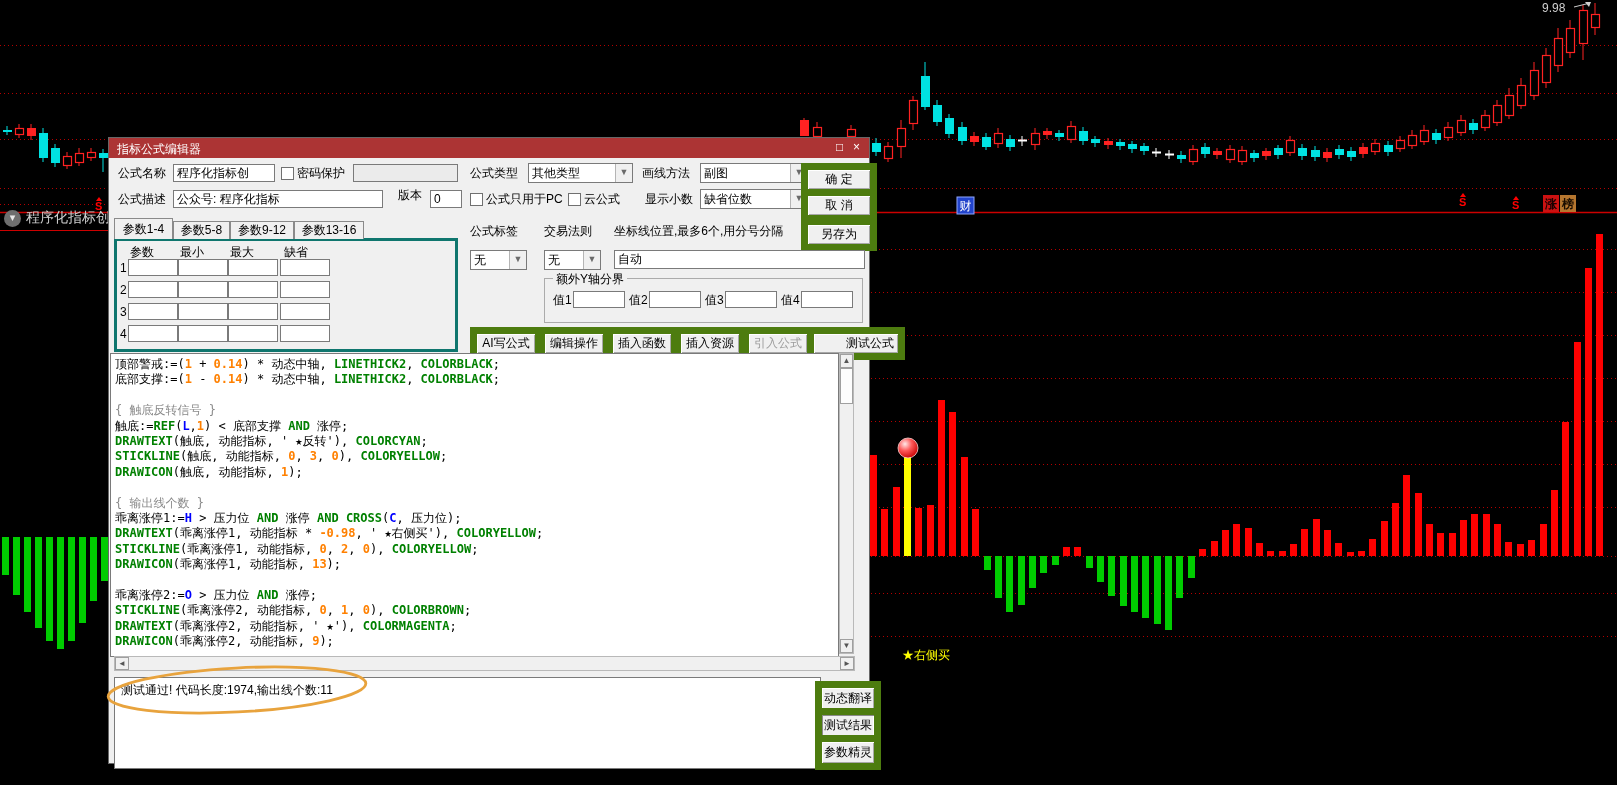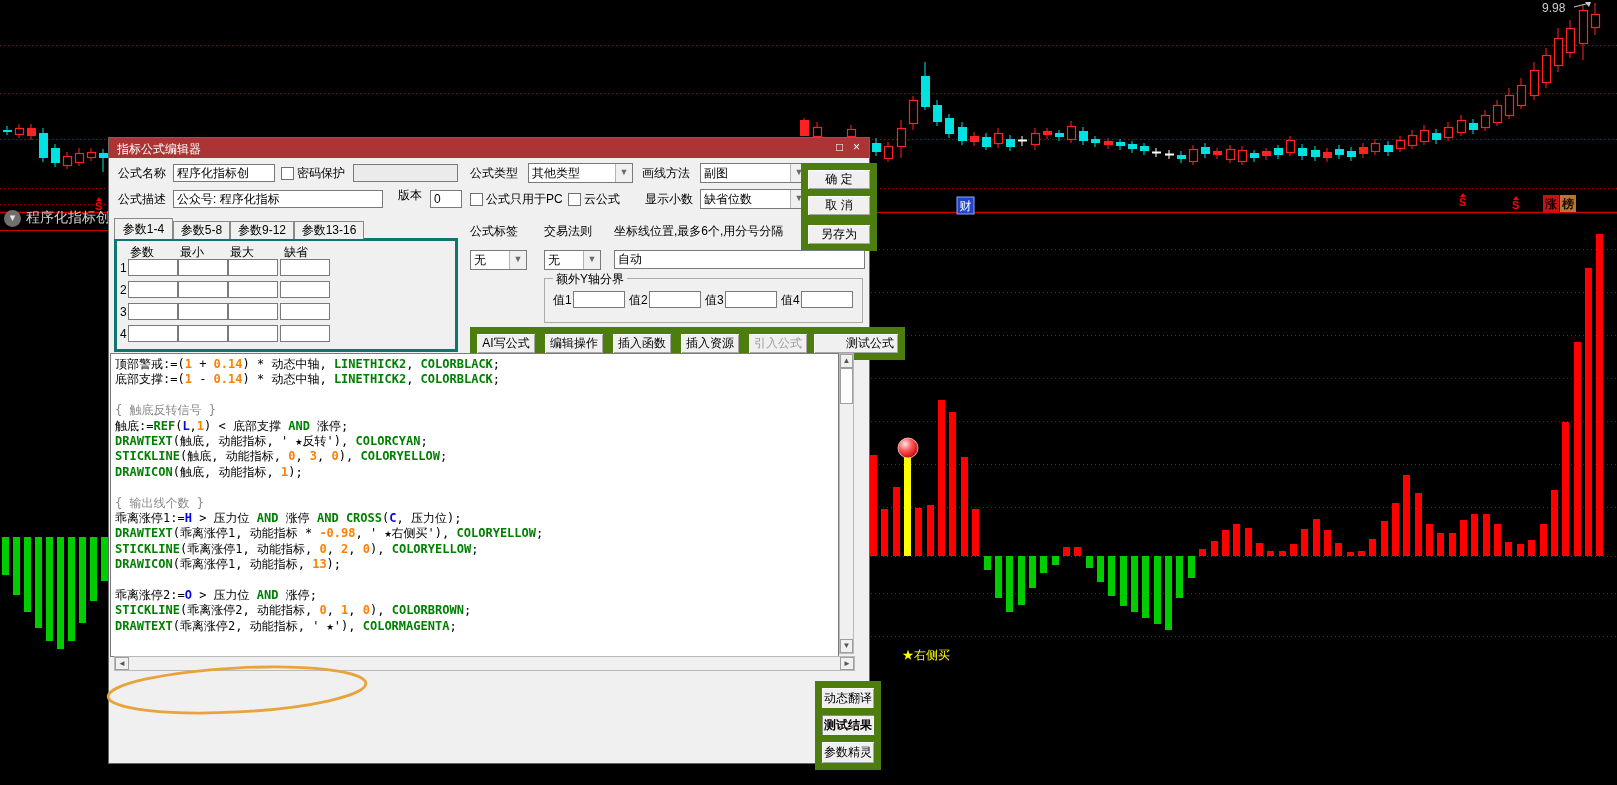--- a/index.html
+++ b/index.html
@@ -19,21 +19,21 @@
   .inp.dis{background:#ebebeb;}
   .sel{position:absolute;background:#fff;border:1px solid #7a7a7a;height:18px;}
   .sel .v{position:absolute;left:3px;top:1px;line-height:16px;white-space:nowrap;}
   .sel .ar{position:absolute;right:0;top:0;bottom:0;width:16px;background:#f0f0f0;
     border-left:1px solid #b5b5b5;color:#6a6a6a;text-align:center;line-height:16px;font-size:9px;}
   .cb{position:absolute;width:11px;height:11px;background:#fff;border:1px solid #707070;}
   .btn{position:absolute;background:#f0f0f0;border:7px solid #4d7c0f;
     box-shadow:inset 1px 1px 0 #ffffff, inset -1px -1px 0 #a8a8a8;
     font-size:12px;text-align:center;cursor:default;font-family:"Liberation Sans",sans-serif;}
   .btn.dis{color:#9c9c9c;}
-  .btn.pressed{box-shadow:inset 1px 1px 0 #8a8a8a, inset -1px -1px 0 #fff;font-weight:bold;}
+  .btn.pressed{box-shadow:inset 1px 1px 0 #8a8a8a, inset -1px -1px 0 #fff;}
   .tab{position:absolute;background:#f0f0f0;border:1px solid #8a8a8a;border-bottom:none;
     text-align:center;font-size:12px;}
   #parampanel{position:absolute;left:5px;top:100px;width:338px;height:108px;
     border:3px solid #0f766e;background:#f0f0f0;}
   .grp{position:absolute;border:1px solid #ababab;}
   .grp>.gt{position:absolute;left:8px;top:-8px;background:#f0f0f0;padding:0 3px;}
   #code{position:absolute;left:1px;top:215px;width:723px;height:299px;background:#fff;
     border:1px solid #7a7a7a;overflow:hidden;font-family:"DejaVu Sans Mono",monospace;
     font-size:12px;padding:3px 0 0 4px;}
   #code .ln{height:15.4px;line-height:15.4px;white-space:pre;}
@@ -447,33 +447,37 @@
         <div class="ln">&nbsp;</div>
         <div class="ln"><span class="cc">{ 输出线个数 }</span></div>
         <div class="ln"><span class="ck">乖离涨停1:=</span><span class="cv">H</span><span class="ck"> &gt; 压力位 </span><span class="cf">AND</span><span class="ck"> 涨停 </span><span class="cf">AND</span><span class="ck"> </span><span class="cf">CROSS</span><span class="ck">(</span><span class="cv">C</span><span class="ck">, 压力位);</span></div>
         <div class="ln"><span class="cf">DRAWTEXT</span><span class="ck">(乖离涨停1, 动能指标 * </span><span class="cn">-0.98</span><span class="ck">, ' ★右侧买'), </span><span class="cf">COLORYELLOW</span><span class="ck">;</span></div>
         <div class="ln"><span class="cf">STICKLINE</span><span class="ck">(乖离涨停1, 动能指标, </span><span class="cn">0</span><span class="ck">, </span><span class="cn">2</span><span class="ck">, </span><span class="cn">0</span><span class="ck">), </span><span class="cf">COLORYELLOW</span><span class="ck">;</span></div>
         <div class="ln"><span class="cf">DRAWICON</span><span class="ck">(乖离涨停1, 动能指标, </span><span class="cn">13</span><span class="ck">);</span></div>
         <div class="ln">&nbsp;</div>
         <div class="ln"><span class="ck">乖离涨停2:=</span><span class="cv">O</span><span class="ck"> &gt; 压力位 </span><span class="cf">AND</span><span class="ck"> 涨停;</span></div>
         <div class="ln"><span class="cf">STICKLINE</span><span class="ck">(乖离涨停2, 动能指标, </span><span class="cn">0</span><span class="ck">, </span><span class="cn">1</span><span class="ck">, </span><span class="cn">0</span><span class="ck">), </span><span class="cf">COLORBROWN</span><span class="ck">;</span></div>
         <div class="ln"><span class="cf">DRAWTEXT</span><span class="ck">(乖离涨停2, 动能指标, ' ★'), </span><span class="cf">COLORMAGENTA</span><span class="ck">;</span></div>
+        <div class="ln"><span class="cf">DRAWICON</span><span class="ck">(乖离涨停2, 动能指标, </span><span class="cn">9</span><span class="ck">);</span></div>
       </div>
 
   <div class="sbar" style="left:730px;top:215px;width:13px;height:299px">
     <div class="sarrow" style="left:0px;top:0px;width:11px;height:12px;line-height:12px">▲</div>
     <div style="position:absolute;left:0px;top:14px;width:11px;height:34px;background:#fdfdfd;border:1px solid #9f9f9f"></div>
     <div class="sarrow" style="left:0px;bottom:0px;width:11px;height:12px;line-height:12px">▼</div>
   </div>
 
   <div class="sbar" style="left:5px;top:518px;width:739px;height:13px">
     <div class="sarrow" style="left:0px;top:0px;width:12px;height:11px;line-height:11px">◄</div>
     <div class="sarrow" style="right:0px;top:0px;width:12px;height:11px;line-height:11px">►</div>
   </div>
 
+  <div id="result">
+    <span>测试通过! 代码长度:1974,输出线个数:11</span>
+  </div>
   <div id="sidebtns">
         <div class="btn" style="left: 706px; top: 543px; width: 52px; height: 21px; line-height: 21px;">动态翻译</div>
         <div class="btn pressed" style="left: 706px; top: 570px; width: 52px; height: 21px; line-height: 21px;">测试结果</div>
         <div class="btn" style="left: 706px; top: 597px; width: 52px; height: 21px; line-height: 21px;">参数精灵</div>
       </div>
 </div>
 
 <svg id="annot" width="290" height="62">
       <ellipse cx="137" cy="30" rx="129" ry="22" fill="none" stroke="#e8a33d" stroke-width="2.8" transform="rotate(-3 137 30)"></ellipse>
     </svg>

